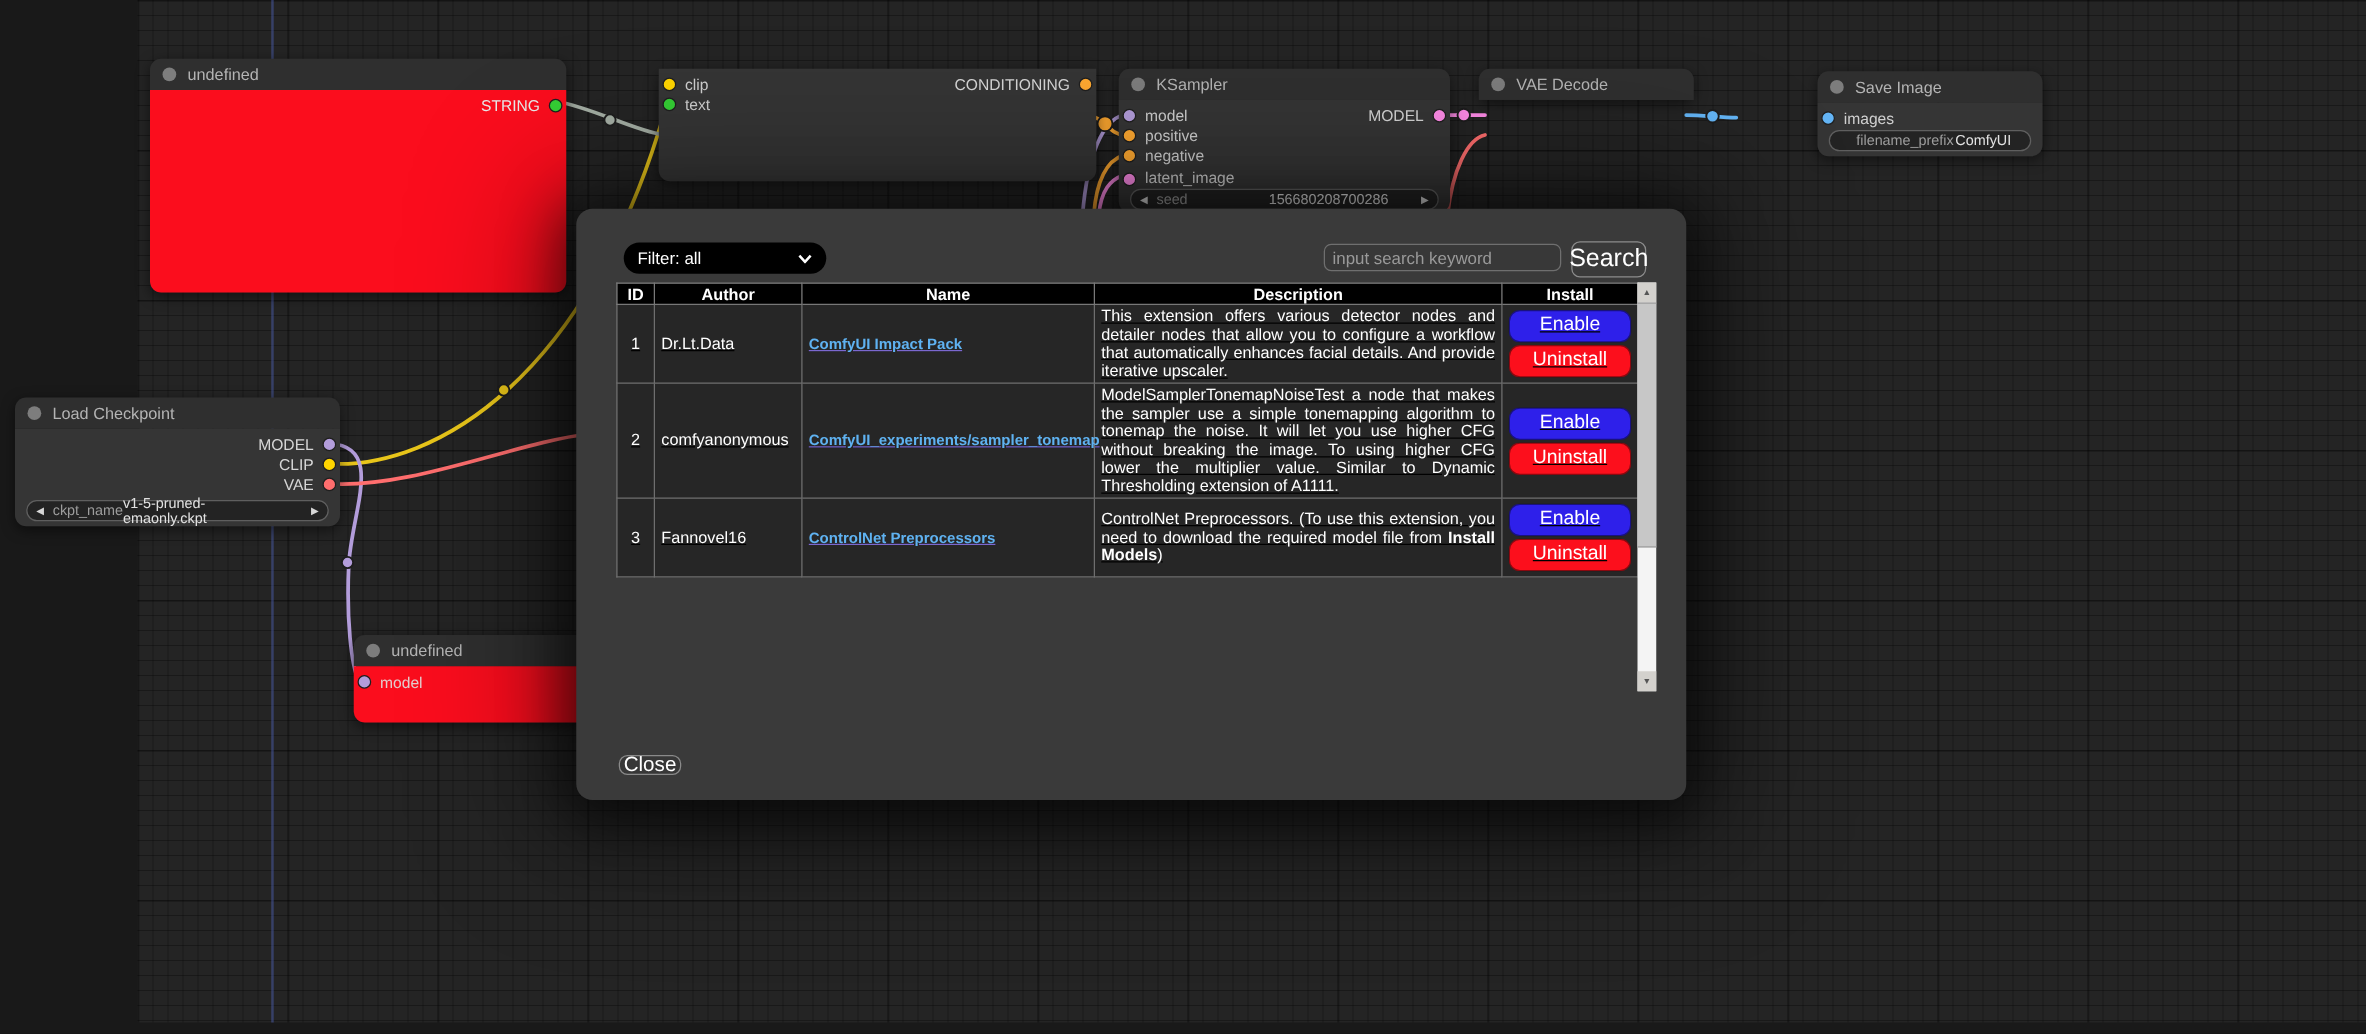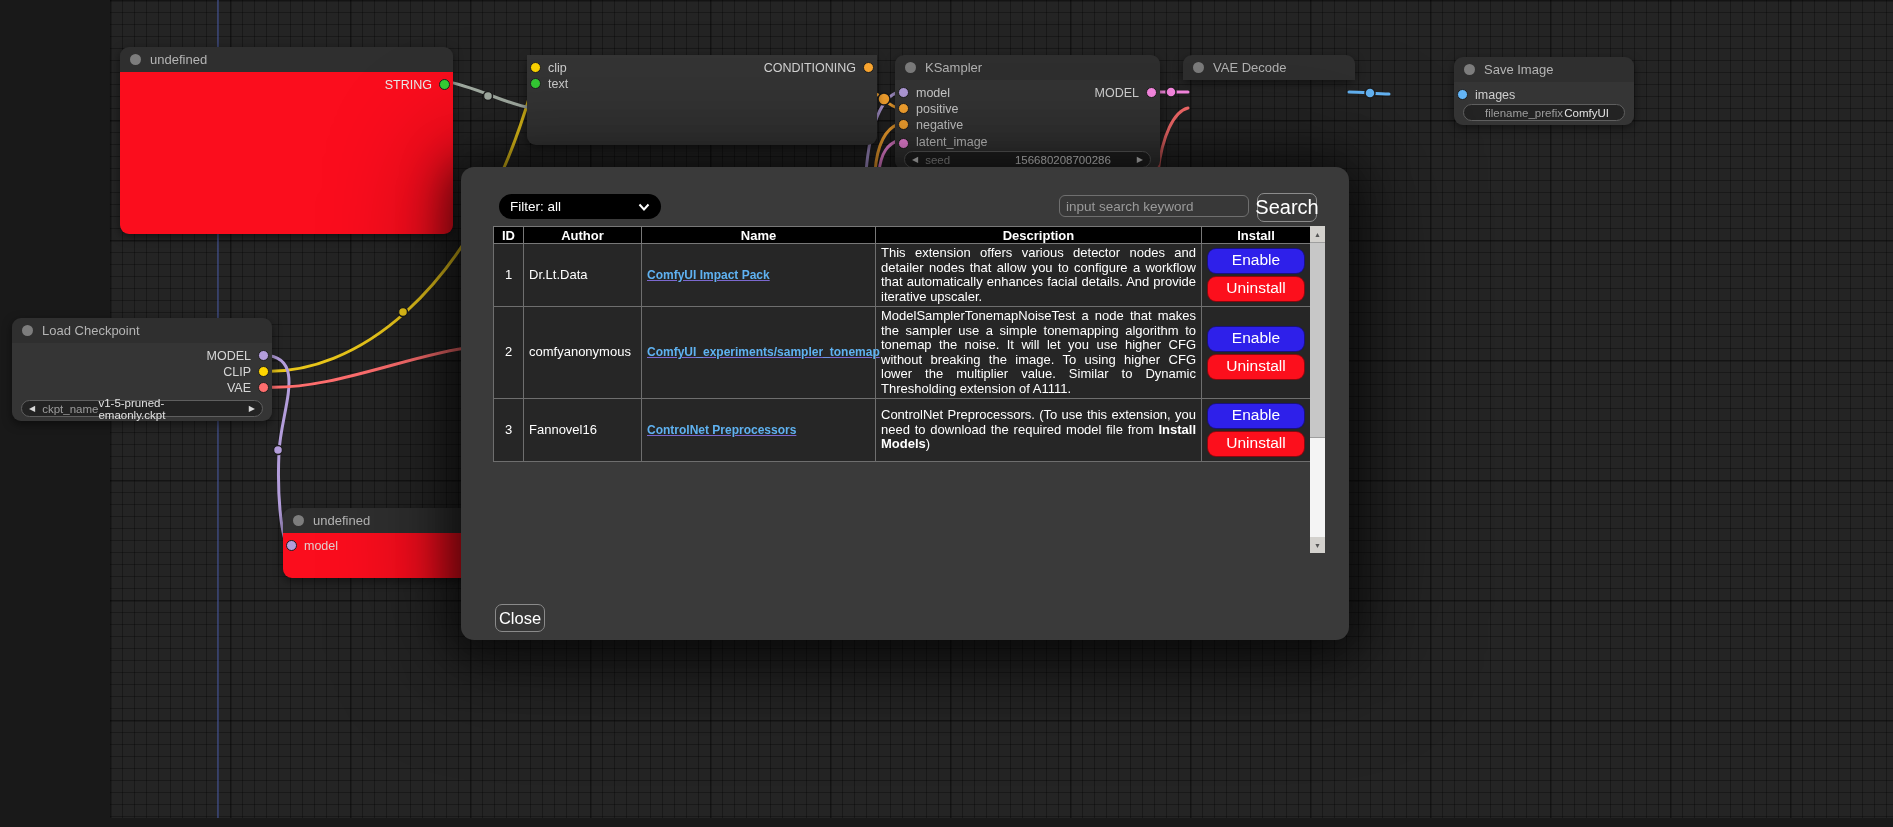--- a/index.html
+++ b/index.html
@@ -54,21 +54,21 @@
         background:#000;border-radius:13px;color:#fff;font-size:13.5px;
         display:flex;align-items:center;padding:0 11px;box-sizing:border-box;cursor:default;}
   .filter-select .chev{margin-left:auto;}
   .search-input{position:absolute;left:598px;top:28px;width:176px;height:20px;
         background:#383838;border:1.5px solid #6f6f6f;border-radius:6px;color:#ddd;
         font-size:13.5px;padding:0 6px;font-family:inherit;outline:none;}
   .search-input::placeholder{color:#9a9a9a;}
   .search-button{position:absolute;left:796px;top:26px;width:58px;height:27px;
         background:#3a3a3a;border:1.5px solid #8c8c8c;border-radius:7px;color:#fff;
         font-size:20px;display:flex;align-items:center;justify-content:center;cursor:default;}
-  .table-wrap{position:absolute;left:32px;top:59px;width:698px;}
+  .table-wrap{position:absolute;left:32px;top:59px;width:698px;text-decoration:underline;}
   table.ext{border-collapse:collapse;table-layout:fixed;width:817px;}
   table.ext th{background:#000;color:#fff;font-size:13px;font-weight:bold;
         border:1px solid #787878;height:16px;padding:0 2px;}
   table.ext td{background:#262626;color:#fff;font-size:13px;border:1px solid #6e6e6e;
         padding:2px 5px;vertical-align:middle;line-height:14.5px;}
   td.cell-id{text-align:center;}
   td.cell-name a{color:#5fb2f1;font-weight:bold;font-size:12px;text-decoration:underline;
         text-decoration-color:#7b68cf;}
   td.cell-desc{text-align:justify;padding:2px 4px;}
   td.cell-install{text-align:center;padding:2px 4px;}
@@ -77,21 +77,21 @@
         line-height:22px;text-align:center;cursor:default;}
   .btn-enable{background:#2e20ea;}
   .btn-uninstall{background:#fc0f1c;}
   .scrollbar{position:absolute;left:849px;top:59px;width:15px;height:327px;background:#f4f4f4;}
   .sb-btn{position:absolute;left:0;width:15px;height:16px;background:#d3d1cd;color:#555;
         font-size:7px;display:flex;align-items:center;justify-content:center;}
   .sb-btn.up{top:0;}
   .sb-btn.down{bottom:0;}
   .sb-thumb{position:absolute;left:0;top:16px;width:15px;height:196px;background:#c7c7c7;
         border-top:1px solid #9e9e9e;border-bottom:1px solid #9e9e9e;box-sizing:border-box;}
-  .close-button{position:absolute;left:34px;top:437px;width:50px;height:28px;
+  .close-button{position:absolute;left:34px;top:437px;width:50px;height:16px;
         background:#373737;border:1.5px solid #8a8a8a;border-radius:7px;color:#fff;
         font-size:16.5px;display:flex;align-items:center;justify-content:center;
         box-sizing:border-box;cursor:default;}
 </style>
 </head>
 <body>
 
 <div class="canvas">
   <div class="grid"></div>
   <div class="origin-line"></div>

